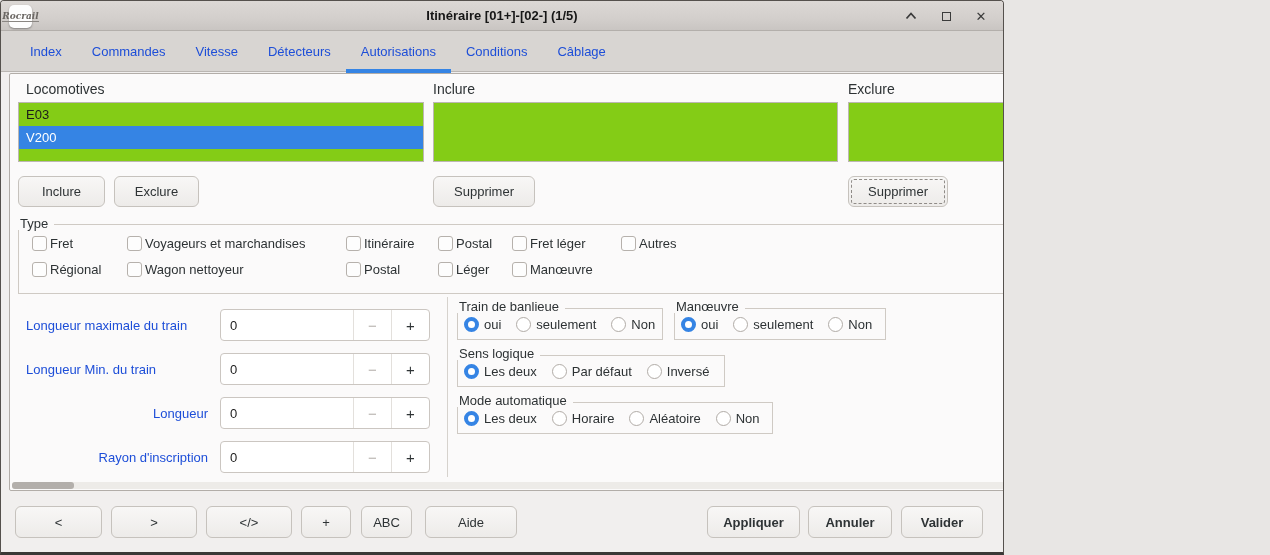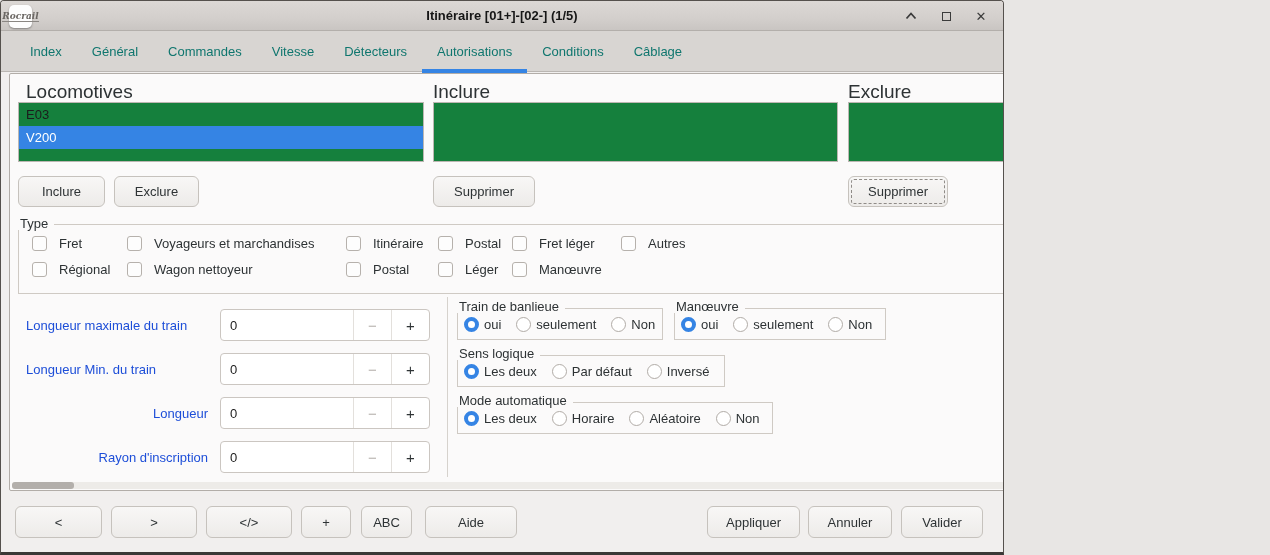--- a/index.html
+++ b/index.html
@@ -16,45 +16,45 @@
     font-size:9px;color:#6b6763;border-bottom:1px solid #8a8682;line-height:10px;}
   .title{flex:1;text-align:center;font-size:13px;font-weight:bold;color:#161616;}
   .win-controls{position:absolute;right:14px;top:0;height:30px;display:flex;align-items:center;gap:19px;}
   .win-btn{width:16px;height:16px;display:flex;align-items:center;justify-content:center;
     color:#3b3b3b;font-size:13px;font-weight:bold;cursor:pointer;}
   .maxbox{width:9px;height:9px;border:1.6px solid #3b3b3b;}
   
   .tabbar{position:absolute;left:0;top:30px;right:0;height:41px;background:#d8d5d2;
     border-bottom:1px solid #bab6b2;display:flex;align-items:center;padding-left:14px;}
   .tab{height:41px;display:flex;align-items:center;padding:0 15px;font-size:13px;
-    color:#0f766e;cursor:pointer;position:relative;white-space:nowrap;text-align:center;}
+    color:#1d4ed8;cursor:pointer;position:relative;white-space:nowrap;text-align:center;}
   .tab.active::after{content:"";position:absolute;left:0;right:0;bottom:-1px;height:4px;background:#3584e4;}
   
   .panel{position:absolute;left:8px;top:72px;width:1254px;height:418px;background:#fbfafa;
     border:1px solid #b2ada8;border-radius:2px;}
-  .hdr-label{position:absolute;font-size:19px;color:#2d3234;}
-  .listbox{position:absolute;top:28px;height:60px;background:#15803d;border:1px solid #bcb7b2;overflow:hidden;}
+  .hdr-label{position:absolute;font-size:14px;color:#2d3234;}
+  .listbox{position:absolute;top:28px;height:60px;background:#84cc16;border:1px solid #bcb7b2;overflow:hidden;}
   .list-row{height:23px;line-height:23px;padding-left:7px;font-size:13px;color:#1c1c1c;cursor:default;}
   .list-row.selected{background:#3584e4;color:#ffffff;}
   .btn{display:flex;align-items:center;justify-content:center;font-size:13px;color:#2e3335;
     background:linear-gradient(180deg,#f8f7f6,#edebe9);border:1px solid #c6c2bd;border-radius:6px;cursor:pointer;white-space:nowrap;}
   .panel .btn{position:absolute;top:102px;height:31px;}
   .btn.focused{outline:1px dashed #8f8b87;outline-offset:-4px;}
   
   .groupbox{position:absolute;}
   .groupbox .legend{position:absolute;top:0;left:0;z-index:2;background:#fbfafa;
     padding:0 6px 0 2px;font-size:13px;line-height:13px;color:#2d3234;white-space:nowrap;}
   .groupbox .gbody{position:absolute;left:0;right:0;border:1px solid #cfcac4;}
   
   .type-box{left:8px;top:143px;width:1235px;height:77px;}
   .type-box .gbody{top:7px;bottom:0;}
   .type-row{position:absolute;left:14px;right:8px;height:17px;display:flex;}
   .type-row.r1{top:18px;}
   .type-row.r2{top:44px;}
-  .chk-item{display:flex;align-items:center;gap:12px;cursor:pointer;}
+  .chk-item{display:flex;align-items:center;gap:3px;cursor:pointer;}
   .chk{width:15px;height:15px;border:1px solid #b6b1ac;border-radius:3px;background:#fdfdfd;flex:none;}
   .chk-label{font-size:13px;color:#2d3234;white-space:nowrap;}
   
   .dims{position:absolute;left:16px;top:235px;display:grid;grid-template-columns:182px 210px;
     column-gap:12px;row-gap:12px;align-items:center;}
   .dim-label{font-size:13px;color:#1d4ed8;white-space:nowrap;}
   .dim-label.right{text-align:right;}
   .spinner{height:32px;border:1px solid #cbc6c1;border-radius:4px;background:#ffffff;
     display:flex;align-items:stretch;overflow:hidden;}
   .spin-value{flex:1;display:flex;align-items:center;padding-left:9px;font-size:13px;color:#1c1c1c;}
@@ -71,21 +71,21 @@
   .radio.sel{border:4px solid #3584e4;}
   .radio-label{font-size:13px;color:#2d3234;white-space:nowrap;}
   
   .vscroll{position:absolute;right:2px;top:3px;width:6px;height:408px;background:#a7a4a1;border-radius:3px;}
   .htrack{position:absolute;left:2px;top:408px;height:7px;width:1243px;background:#edebe8;border-radius:3px;}
   .hthumb{position:absolute;left:2px;top:408px;height:7px;width:62px;background:#b3afab;border-radius:3px;}
   
   .footer{position:absolute;left:0;right:0;top:490px;height:62px;display:flex;align-items:center;}
   .footer .btn{height:32px;}
   .footer-nav{display:flex;align-items:center;}
-  .footer-actions{position:absolute;right:20px;display:flex;}
+  .footer-actions{position:absolute;right:20px;display:flex;font-weight:bold;}
 </style>
 </head>
 <body>
 
 <div class="window">
 
   <div class="titlebar">
     <div class="app-icon">
       <span class="logo">Rocrail</span>
     </div>
@@ -98,21 +98,20 @@
       </span>
       <span class="win-btn">
           <span class="maxbox"></span>
         </span>
       <span class="win-btn">✕</span>
     </div>
   </div>
 
   <div class="tabbar">
       <div class="tab">Index</div>
-      <div class="tab">Général</div>
       <div class="tab">Commandes</div>
       <div class="tab">Vitesse</div>
       <div class="tab">Détecteurs</div>
       <div class="tab active">Autorisations</div>
       <div class="tab">Conditions</div>
       <div class="tab">Câblage</div>
     </div>
 
   <div class="panel">
     <div class="hdr-label" style="left:16px;top:7px">Locomotives</div>

